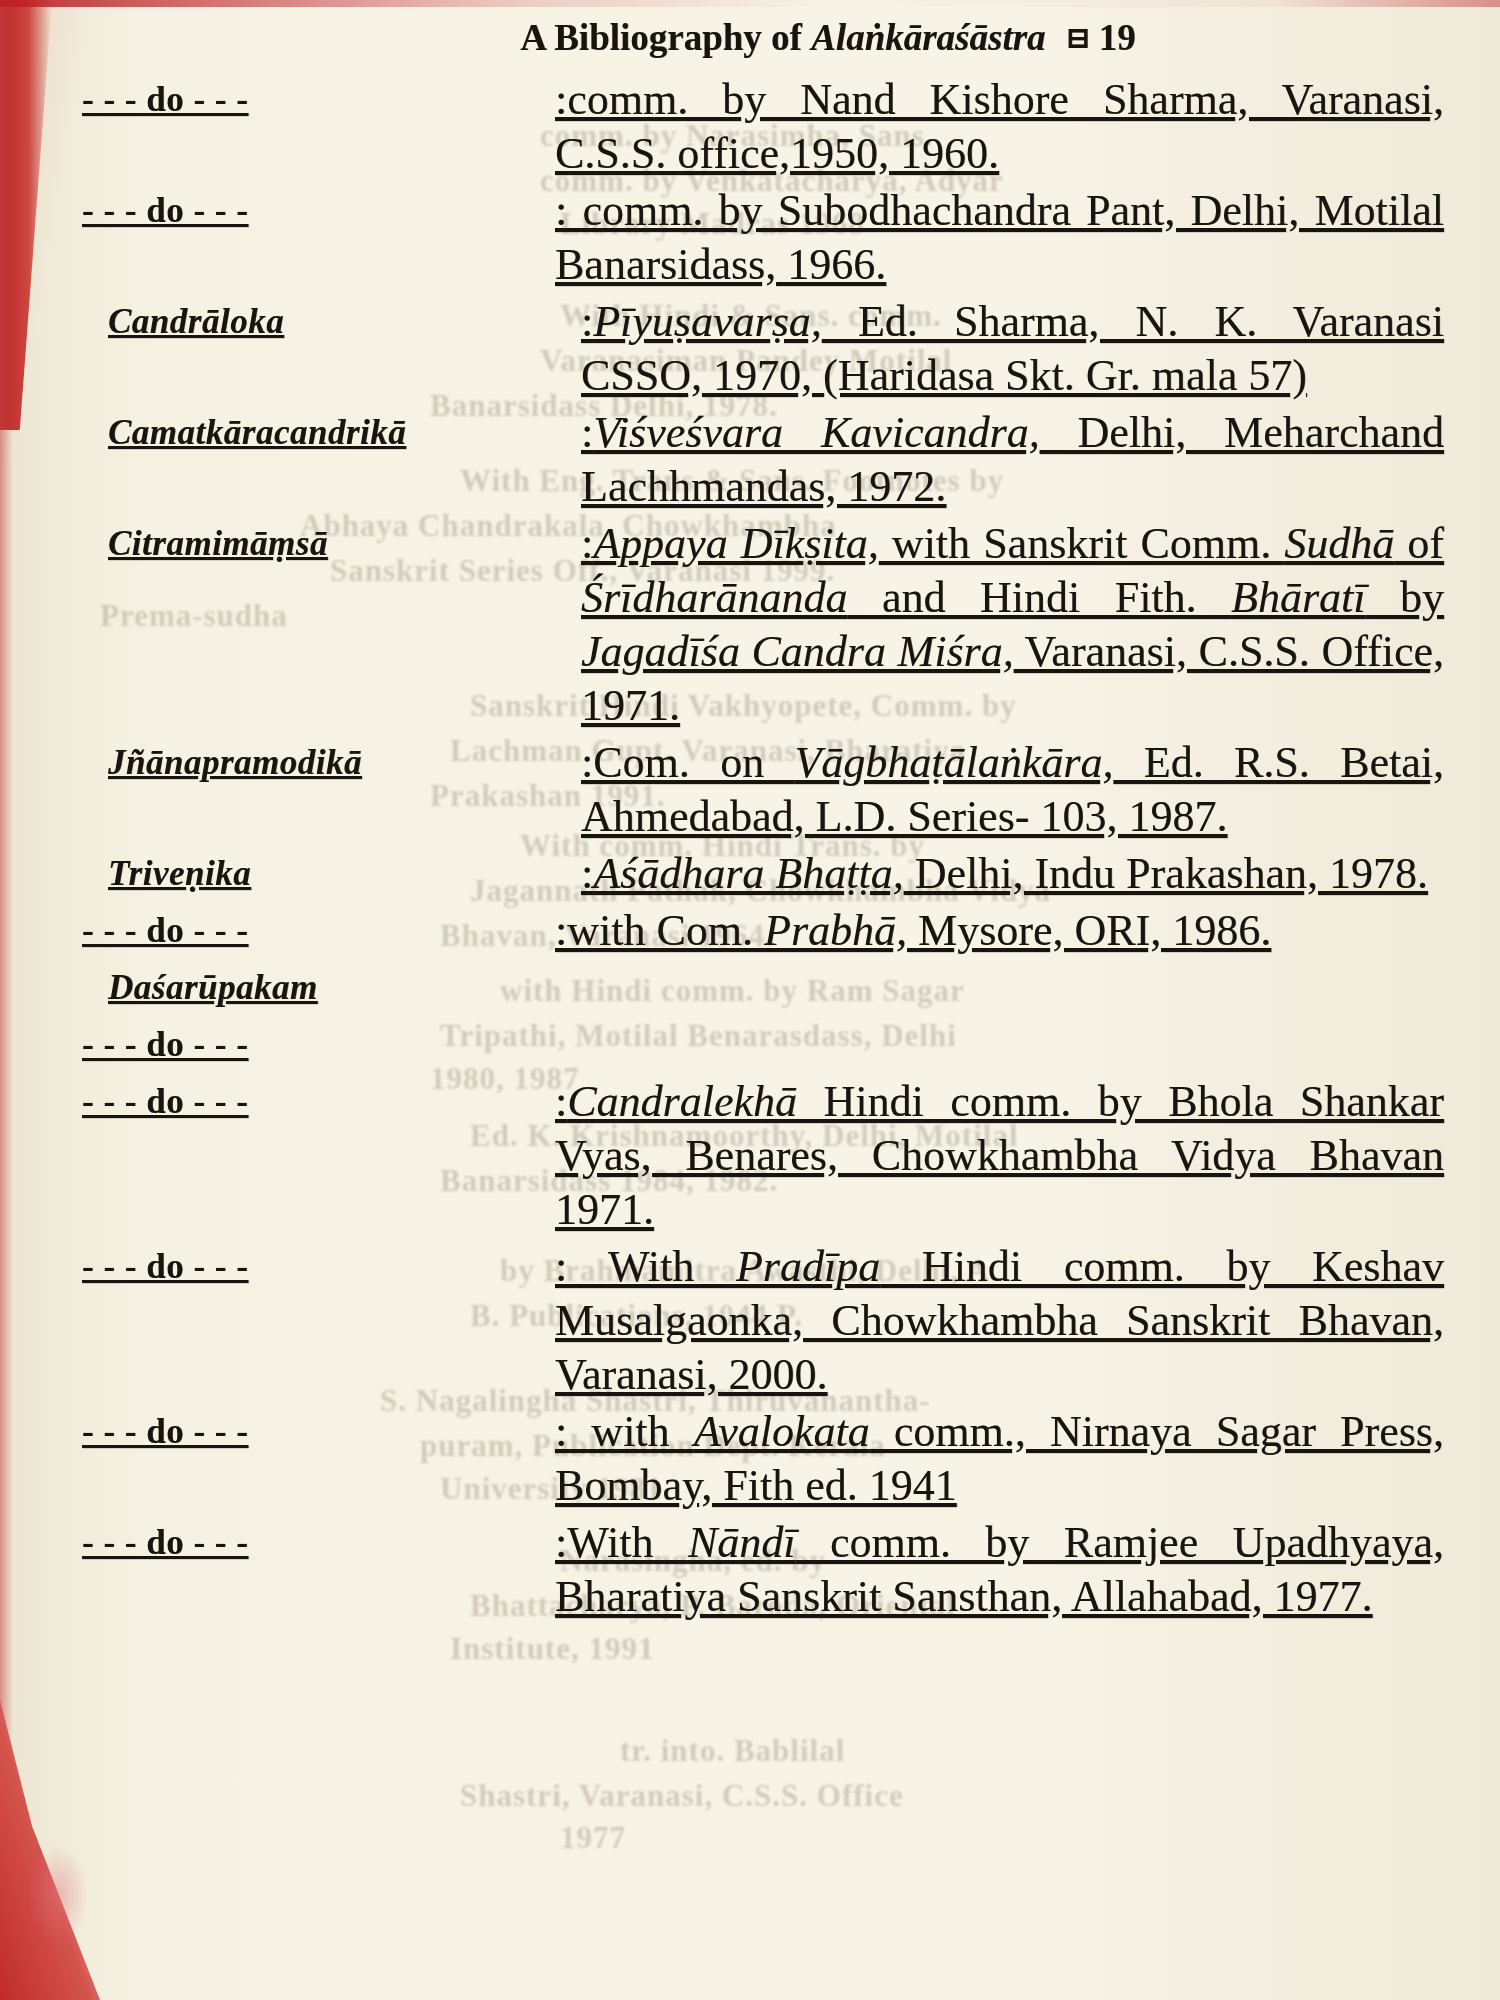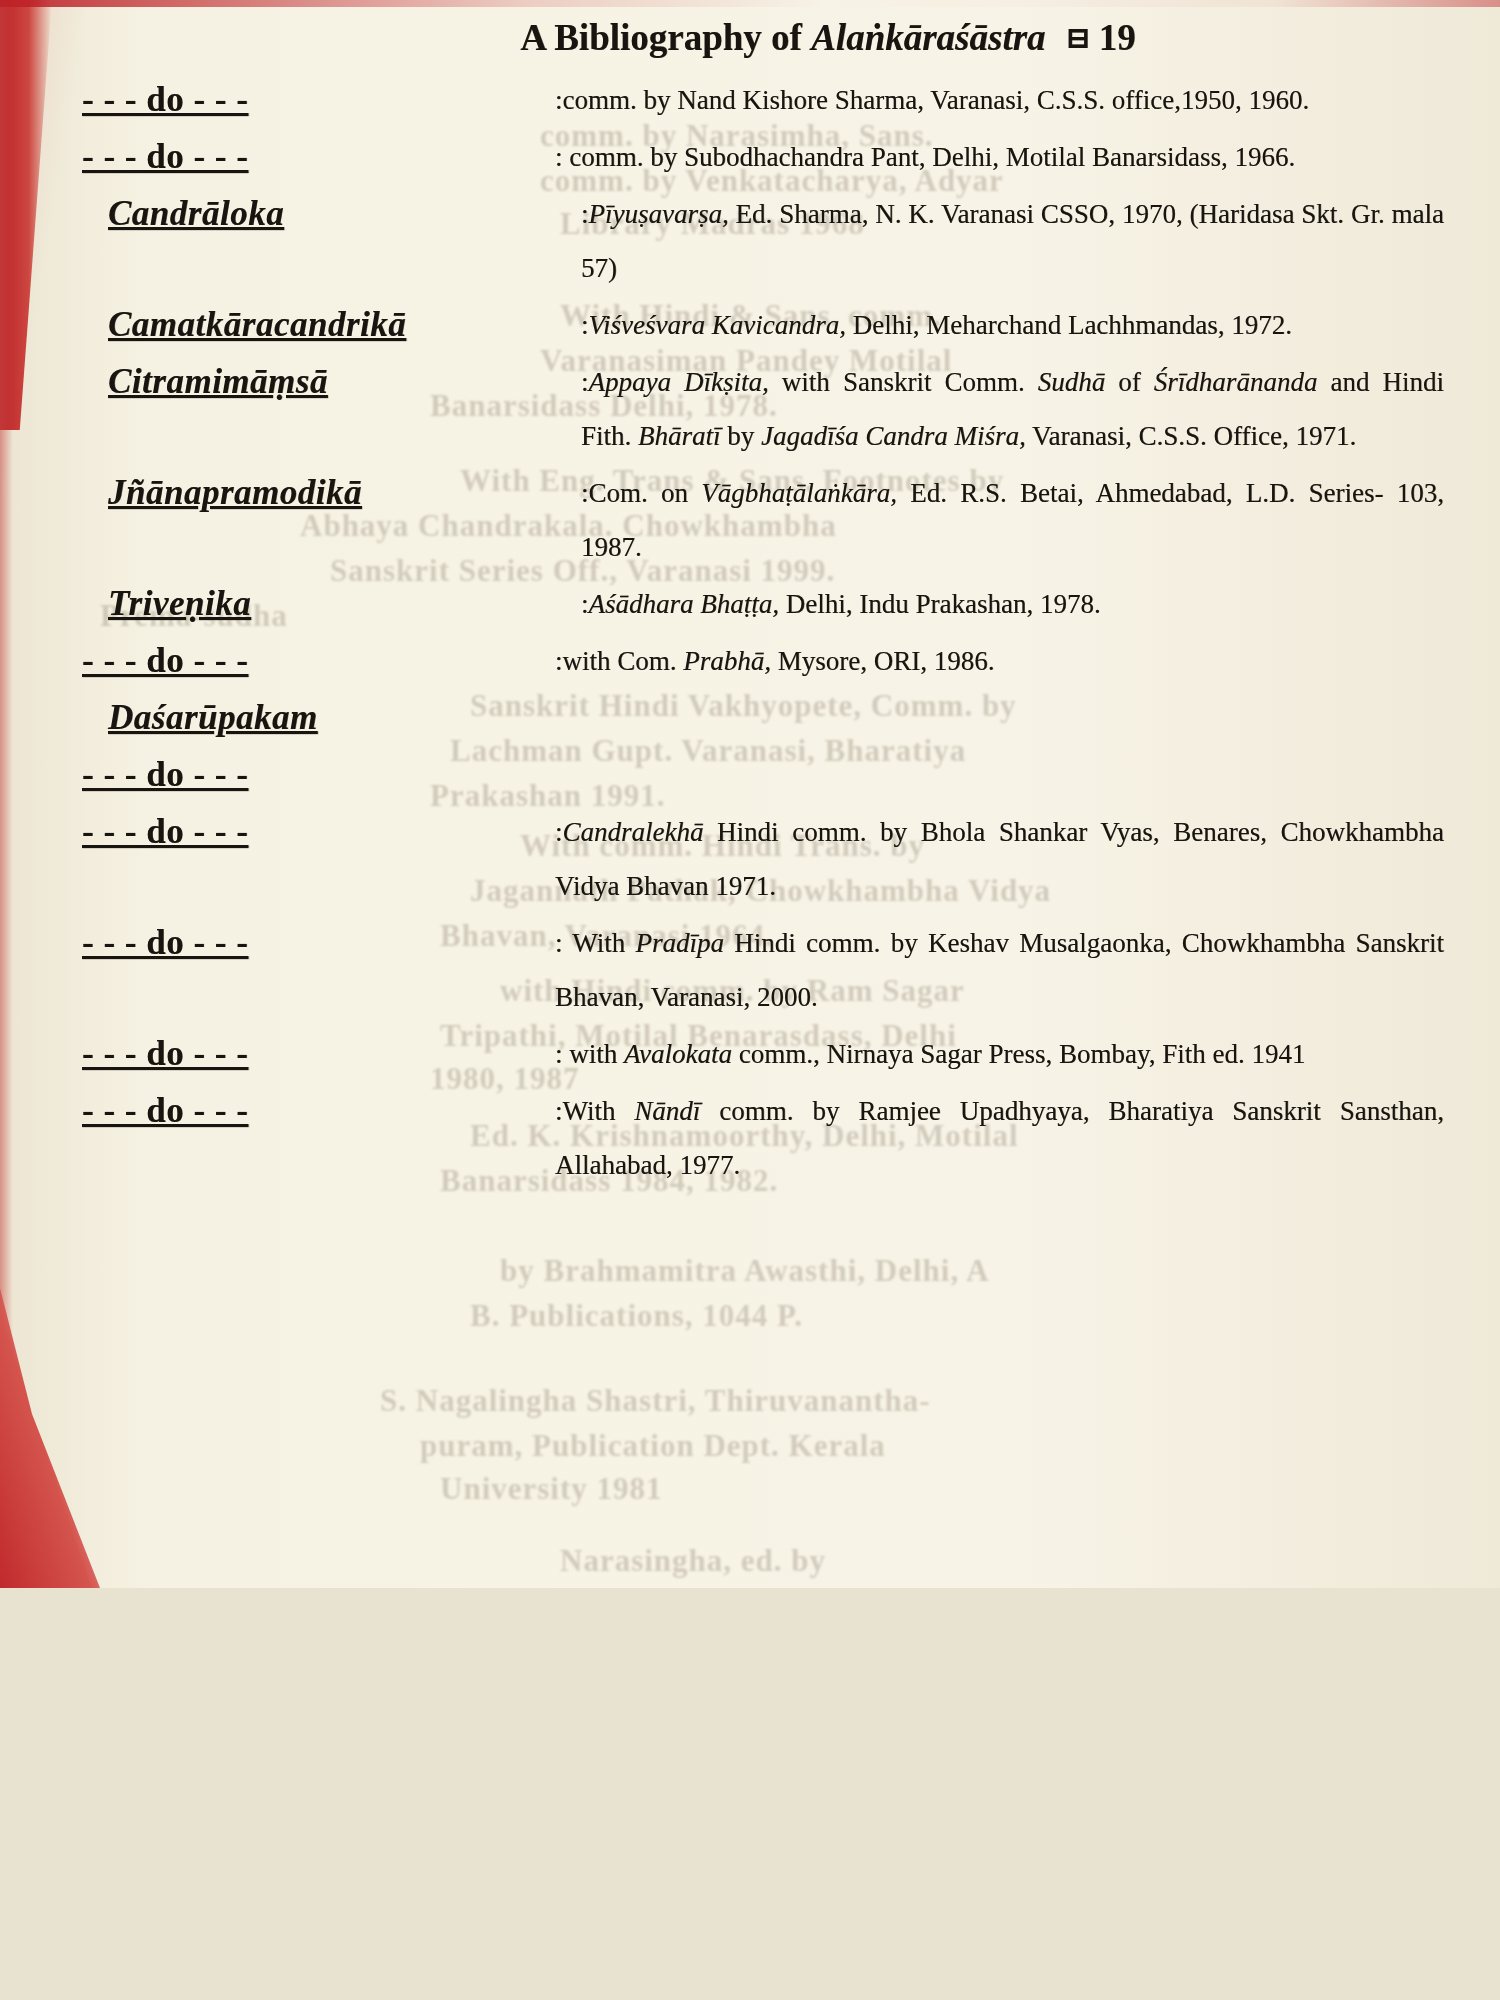--- a/index.html
+++ b/index.html
@@ -3,21 +3,21 @@
 <meta charset="utf-8">
 <style>
   html,body{margin:0;padding:0;}
   body{
     width:1500px;height:2000px;
     background:#e8e2d0;
     font-family:"Liberation Serif","DejaVu Serif",serif;
   }
   .page{
     position:relative;
-    width:1500px;height:1588px;
+    width:1500px;height:2000px;
     overflow:hidden;
     background:
       linear-gradient(100deg, rgba(224,150,145,0.22) 0%, rgba(224,150,145,0) 5%),
       linear-gradient(to right, #ece5d2 0%, #f6f2e3 10%, #f7f3e6 68%, #efe9d8 100%);
     color:#18140f;
   }
   
   .edge-left-top{
     position:absolute;left:0;top:0;width:52px;height:430px;z-index:3;
     background:linear-gradient(to right,#bd2127 0%,#cc4740 55%,rgba(204,71,64,0) 100%);
@@ -63,22 +63,23 @@
   .orn{display:inline-block;margin:0 8px 0 20px;font-size:30px;vertical-align:2px;}
   .row{display:flex;margin-bottom:3px;}
   .cell-title{
     flex:0 0 473px;width:473px;
     font-weight:700;font-size:35px;line-height:54px;
     letter-spacing:0.5px;
     text-decoration:underline;
   }
   .cell-title.it{font-style:italic;margin-left:26px;}
   .cell-text{
-    flex:1;font-size:27px;line-height:54px;
+    flex:1;font-size:44px;line-height:54px;
     text-align:justify;
+    text-decoration:underline;
   }
   .cell-text i{font-style:italic;}
 </style>
 </head>
 <body>
 
 <div class="page">
 
   <div class="edge-left-top"></div>
   <div class="edge-left-strip"></div>

